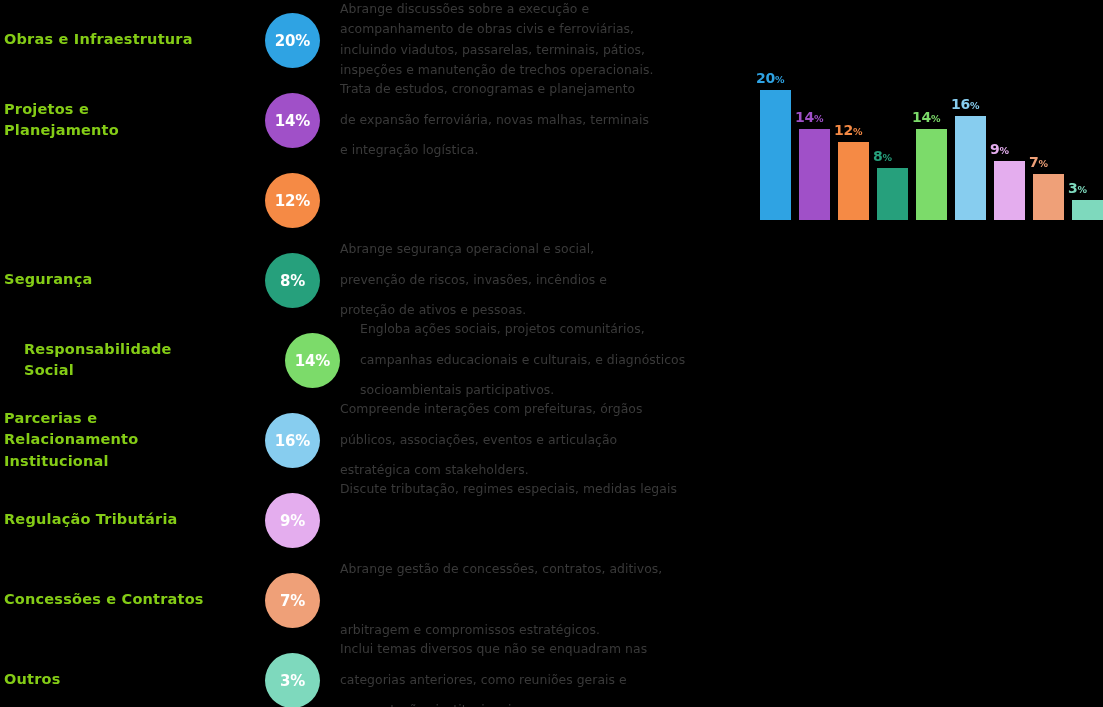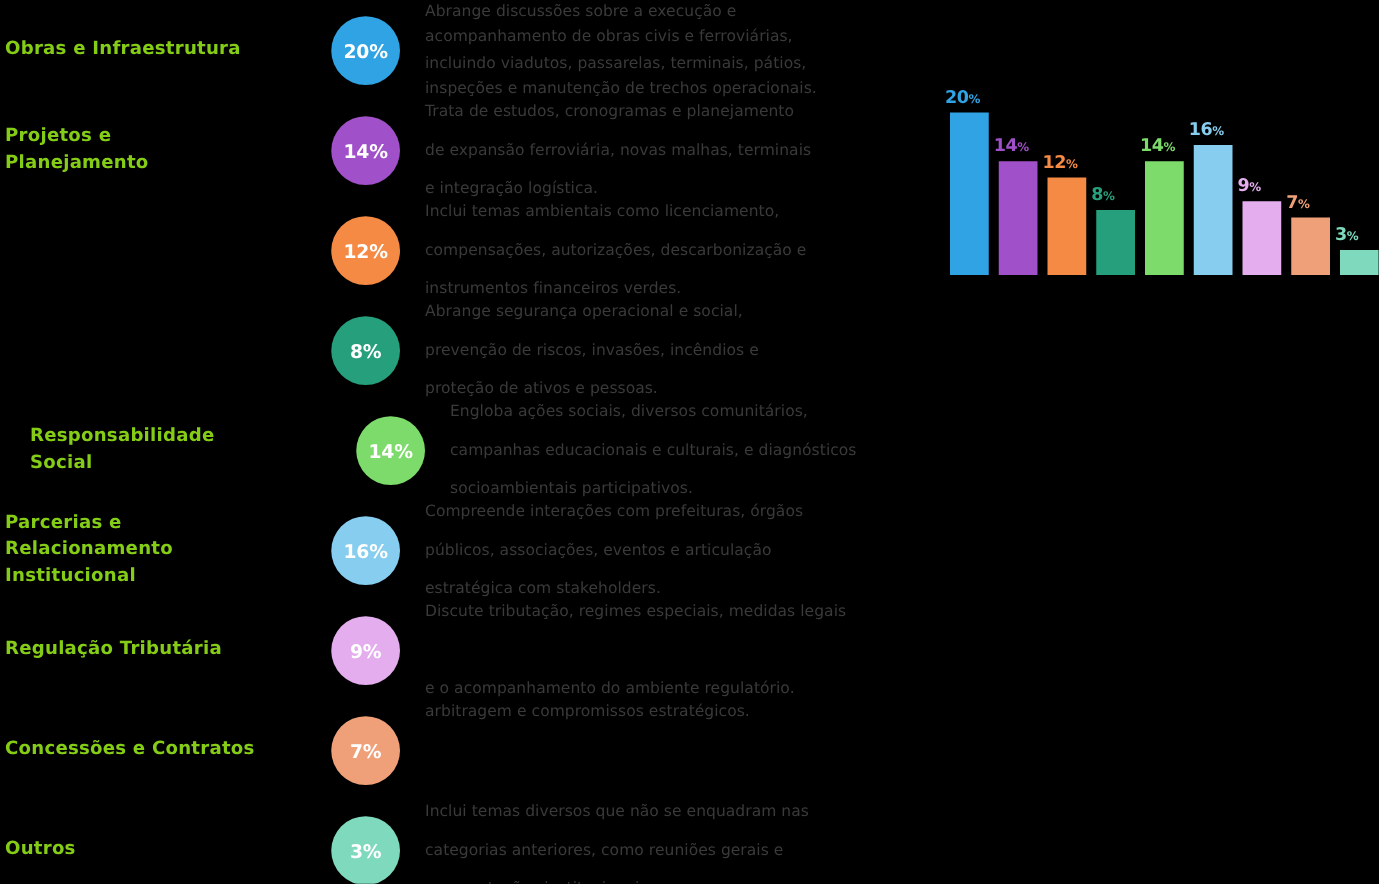--- a/index.html
+++ b/index.html
@@ -155,44 +155,44 @@
         </div>
         <div class="bubble" style="background: rgb(160, 80, 200);">14%</div>
         <div class="desc">
           <span>Trata de estudos, cronogramas e planejamento</span>
           <span>de expansão ferroviária, novas malhas, terminais</span>
           <span>e integração logística.</span>
         </div>
       </div>
       <div class="row" style="top: 160px;">
         <div class="bubble" style="background: rgb(245, 138, 69);">12%</div>
-        <div class="desc">
-          <span>Inclui temas ambientais como licenciamento,</span>
-          <span>compensações, autorizações, descarbonização e</span>
-          <span>instrumentos financeiros verdes.</span>
-        </div>
       </div>
       <div class="row" style="top: 240px;">
+        <div class="cat-label">
+          <div>
+            <span>Segurança</span>
+          </div>
+        </div>
         <div class="bubble" style="background: rgb(38, 160, 124);">8%</div>
         <div class="desc">
           <span>Abrange segurança operacional e social,</span>
           <span>prevenção de riscos, invasões, incêndios e</span>
           <span>proteção de ativos e pessoas.</span>
         </div>
       </div>
       <div class="row" style="top: 320px; margin-left: 20px;">
         <div class="cat-label">
           <div>
             <span>Responsabilidade</span>
             <span>Social</span>
           </div>
         </div>
         <div class="bubble" style="background: rgb(124, 219, 106);">14%</div>
         <div class="desc">
-          <span>Engloba ações sociais, diversos comunitários,</span>
+          <span>Engloba ações sociais, projetos comunitários,</span>
           <span>campanhas educacionais e culturais, e diagnósticos</span>
           <span>socioambientais participativos.</span>
         </div>
       </div>
       <div class="row" style="top: 400px;">
         <div class="cat-label">
           <div>
             <span>Parcerias e</span>
             <span>Relacionamento</span>
             <span>Institucional</span>
@@ -207,31 +207,31 @@
       </div>
       <div class="row" style="top: 480px;">
         <div class="cat-label">
           <div>
             <span>Regulação Tributária</span>
           </div>
         </div>
         <div class="bubble" style="background: rgb(228, 173, 238);">9%</div>
         <div class="desc">
           <span>Discute tributação, regimes especiais, medidas legais</span>
-          <span>e o acompanhamento do ambiente regulatório.</span>
         </div>
       </div>
       <div class="row" style="top: 560px;">
         <div class="cat-label">
           <div>
             <span>Concessões e Contratos</span>
           </div>
         </div>
         <div class="bubble" style="background: rgb(239, 160, 120);">7%</div>
         <div class="desc">
+          <span>Abrange gestão de concessões, contratos, aditivos,</span>
           <span>arbitragem e compromissos estratégicos.</span>
         </div>
       </div>
       <div class="row" style="top: 640px;">
         <div class="cat-label">
           <div>
             <span>Outros</span>
           </div>
         </div>
         <div class="bubble" style="background: rgb(126, 217, 189);">3%</div>

